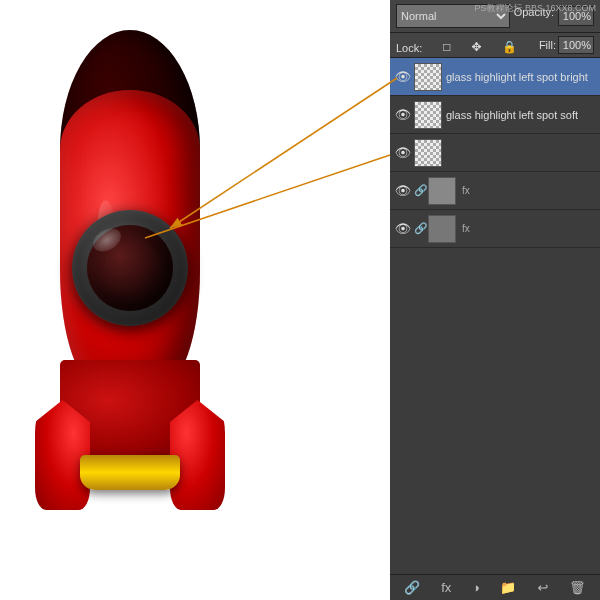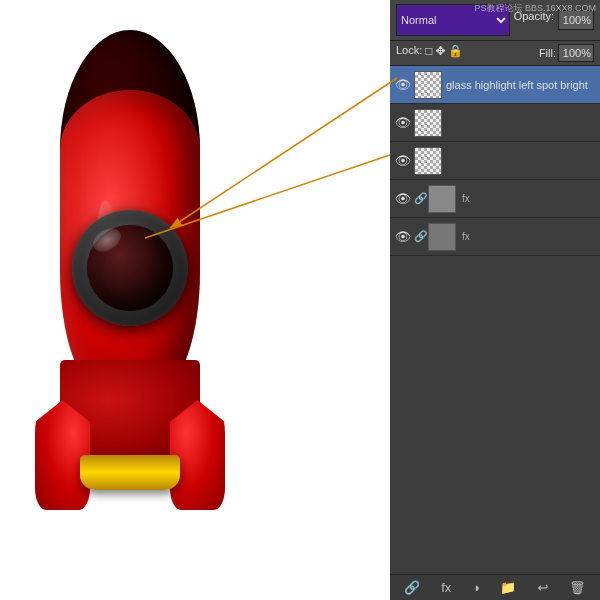--- a/index.html
+++ b/index.html
@@ -34,25 +34,25 @@
     .panel-top {
       display: flex;
       align-items: center;
       padding: 4px 6px;
       background: #444;
       gap: 4px;
       border-bottom: 1px solid #222;
     }
     .blend-select {
       flex: 1;
-      background: #4c1d95;
+      background: #737373;
       border: 1px solid #222;
       color: #ddd;
       font-size: 11px;
-      height: 32px;
+      height: 24px;
     }
     .opacity-row {
       display: flex;
       align-items: flex-start;
       gap: 4px;
       font-size: 11px;
       color: #ddd;
     }
     .opacity-input {
       width: 36px;
@@ -61,23 +61,23 @@
       color: #ddd;
       font-size: 11px;
       height: 20px;
       text-align: right;
       padding-right: 2px;
     }
 
     
     .lock-row {
       display: flex;
-      align-items: flex-start;
+      align-items: flex-end;
       padding: 3px 6px;
-      gap: 3px;
+      gap: 21px;
       background: #444;
       border-bottom: 1px solid #222;
       font-size: 11px;
       color: #ddd;
     }
     .lock-icon {
       font-size: 12px;
       cursor: pointer;
     }
     .fill-row {
@@ -394,20 +394,21 @@
       <div class="thumb-inner" style="background: repeating-conic-gradient(#aaa 0% 25%, #eee 0% 50%) 0 0/6px 6px;"></div>
     </div>
     <span class="layer-name">glass highlight left spot bright</span>
   </div>
 
   <div class="layer-row">
     <span class="eye-icon">👁</span>
     <div class="thumb-box">
       <div class="thumb-inner" style="background: repeating-conic-gradient(#aaa 0% 25%, #eee 0% 50%) 0 0/6px 6px;"></div>
     </div>
+    <span class="layer-name">glass highlight left spot soft</span>
   </div>
 
   <div class="layer-row">
     <span class="eye-icon">👁</span>
     <div class="thumb-box">
       <div class="thumb-inner" style="background: repeating-conic-gradient(#aaa 0% 25%, #eee 0% 50%) 0 0/6px 6px;"></div>
     </div>
   </div>
 
   <div class="layer-row">

